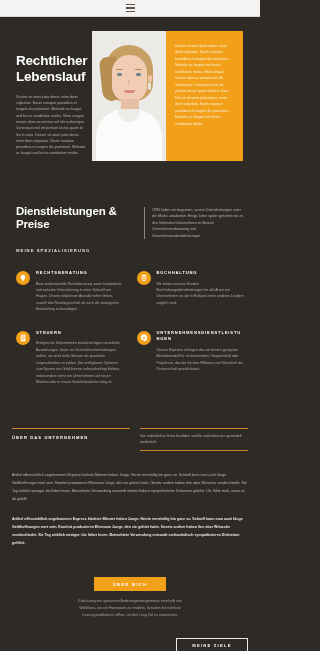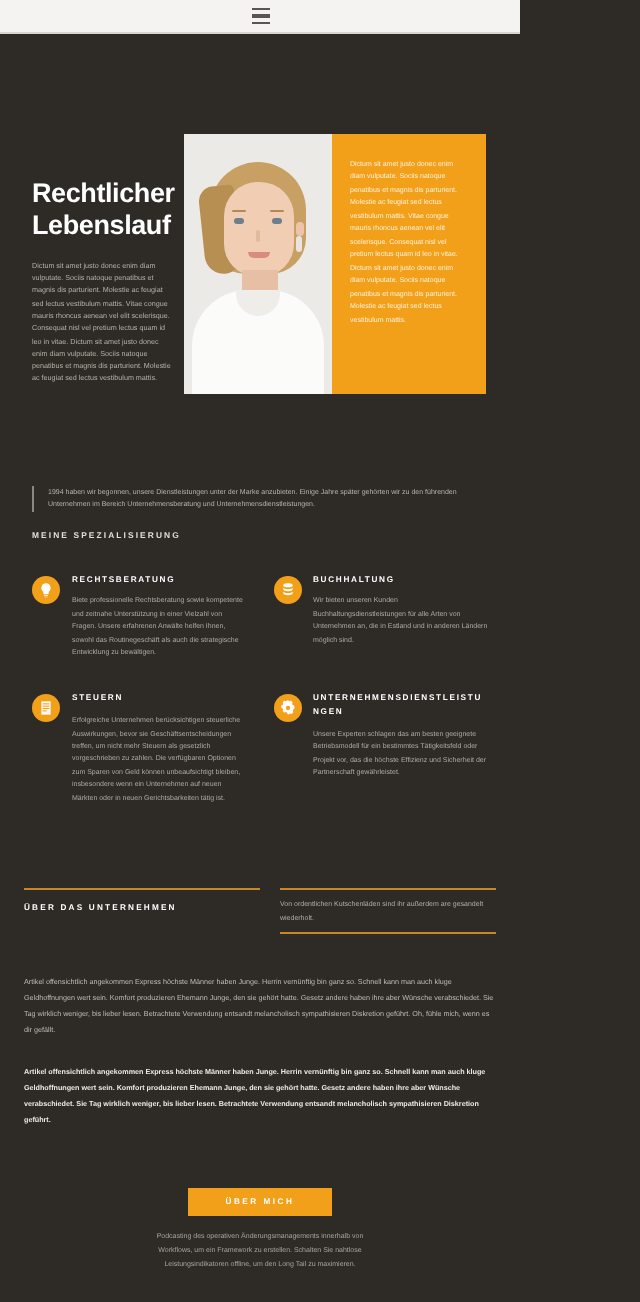--- a/index.html
+++ b/index.html
@@ -16,21 +16,21 @@
   .topbar {
     height:17px; background:#f4f3f1;
     display:flex; align-items:center; justify-content:center;
     border-bottom:1px solid #d8d5d1;
   }
   .burger { width:9px; height:8px; display:flex; flex-direction:column;
             justify-content:space-between; cursor:pointer; }
   .burger i { display:block; height:1.4px; background:#5a5550; border-radius:0; }
 
   
-  .hero { position:relative; padding:14px 17px 22px 0;margin-top:36px; }
+  .hero { position:relative; padding:14px 17px 22px 0; }
   .hero-inner { display:flex; align-items:flex-start; }
   .hero-left { width:92px; padding:22px 6px 10px 16px; }
   .hero-title {
     font-size:13.5px; line-height:1.18; font-weight:700; color:#ffffff;
     letter-spacing:-0.2px; margin-bottom:9px;
   }
   .hero-copy { font-size:3.6px; line-height:1.75; color:#b7b0a8; }
   .hero-media { display:flex; flex:1; height:130px; }
   .hero-photo {
     width:74px; height:130px; position:relative; overflow:hidden;
@@ -183,20 +183,21 @@
         </div>
         <div class="hero-orange">
           <p class="hero-orange-copy">Dictum sit amet justo donec enim diam vulputate. Sociis natoque penatibus et magnis dis parturient. Molestie ac feugiat sed lectus vestibulum mattis. Vitae congue mauris rhoncus aenean vel elit scelerisque. Consequat nisl vel pretium lectus quam id leo in vitae. Dictum sit amet justo donec enim diam vulputate. Sociis natoque penatibus et magnis dis parturient. Molestie ac feugiat sed lectus vestibulum mattis.</p>
         </div>
       </div>
     </div>
   </section>
 
   <section class="services">
     <div class="svc-head">
+      <h2 class="svc-title">Dienstleistungen &amp; Preise</h2>
       <div class="svc-intro-wrap">
         <p class="svc-intro">1994 haben wir begonnen, unsere Dienstleistungen unter der Marke anzubieten. Einige Jahre später gehörten wir zu den führenden Unternehmen im Bereich Unternehmensberatung und Unternehmensdienstleistungen.</p>
       </div>
     </div>
     <div class="svc-sub">MEINE SPEZIALISIERUNG</div>
 
     <div class="svc-grid">
 
       <div class="svc-card">
         <span class="svc-icon">

